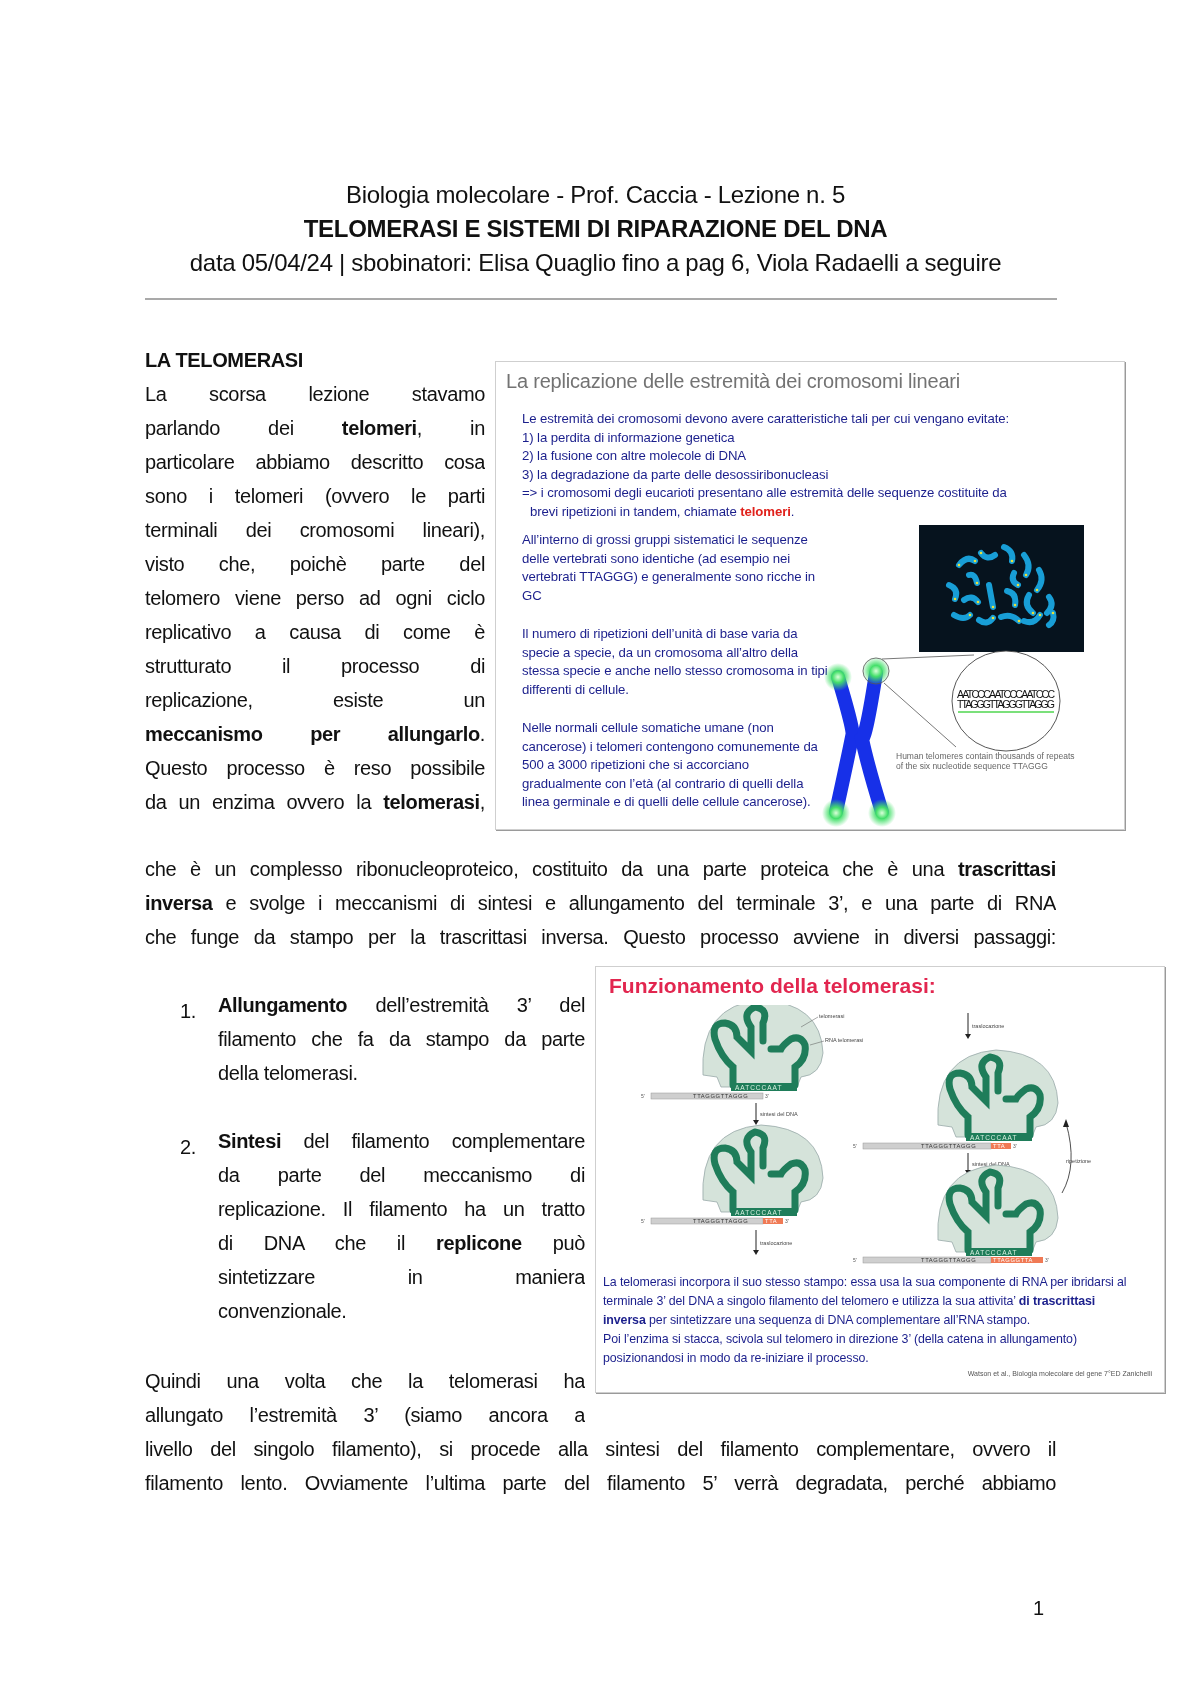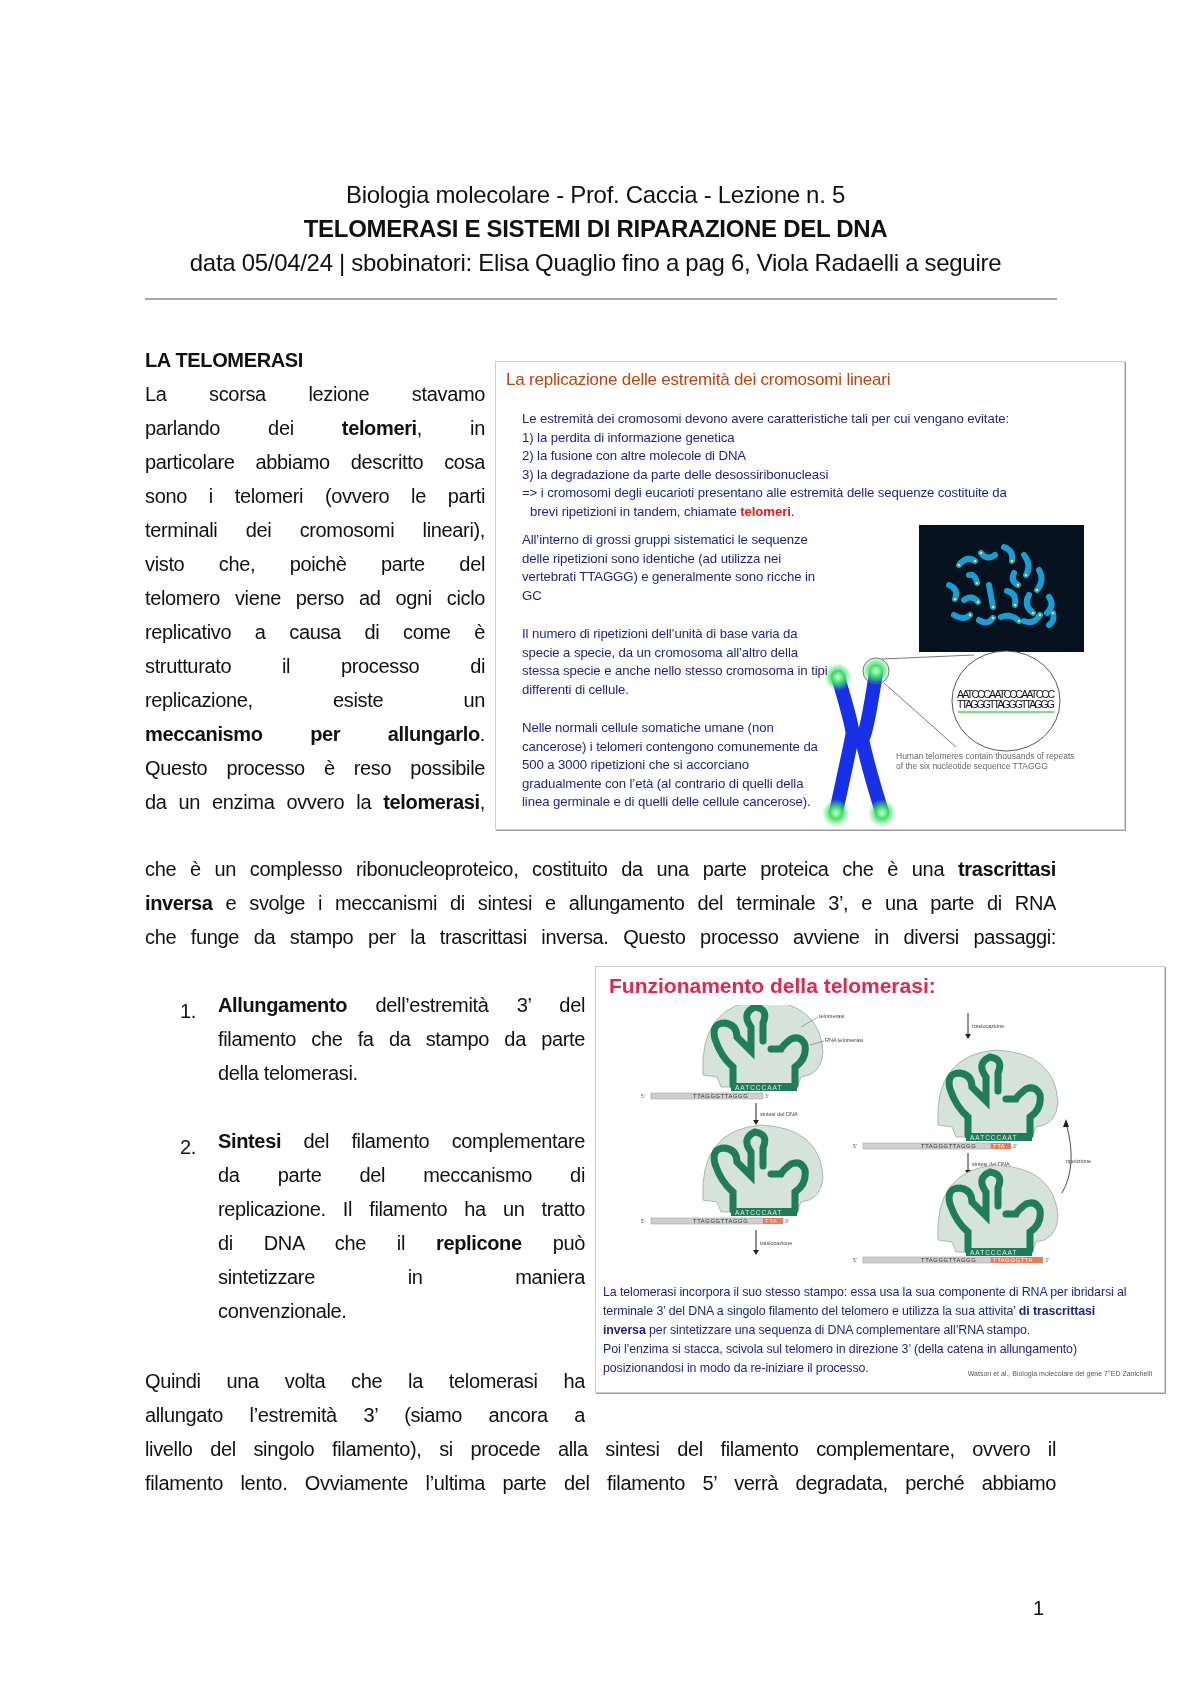--- a/index.html
+++ b/index.html
@@ -5,21 +5,21 @@
   html, body { margin:0; padding:0; background:#fff; }
   body { width:1191px; height:1683px; position:relative; overflow:hidden;
          font-family:"Liberation Sans", sans-serif; color:#111; }
   .abs { position:absolute; }
   .hdr { left:0; width:1191px; text-align:center; font-size:24px; letter-spacing:-0.3px; }
   .rule { left:145px; width:912px; top:298px; height:2px; background:#a9a9a9; }
   .para { font-size:20px; line-height:34px; letter-spacing:-0.35px; }
   .line { display:block; height:34px; white-space:nowrap; }
   .jl { text-align:justify; text-align-last:justify; white-space:normal; overflow:hidden; }
   .fig { background:#fff; border:1px solid #cfcfcf; box-shadow:1px 1px 0 #9a9a9a; overflow:hidden; }
-  .fig1-title { color:#c2410c; font-size:17px; letter-spacing:-0.2px; white-space:nowrap; }
+  .fig1-title { color:#737373; font-size:20px; letter-spacing:-0.2px; white-space:nowrap; }
   .fig1-text { color:#1b1f8c; font-size:13.2px; line-height:18.6px; white-space:nowrap; letter-spacing:-0.1px; }
   .fig1-text .red { color:#e0211b; font-weight:bold; }
   .fig2-title { color:#e2264f; font-size:21px; font-weight:bold; white-space:nowrap; }
   .fig2-text { color:#1b1f8c; font-size:12.4px; line-height:19px; white-space:nowrap; letter-spacing:-0.1px; }
   .tiny { font-size:6.5px; color:#555; white-space:nowrap; }
   .credit { font-size:7px; color:#555; white-space:nowrap; }
   .photo { background:#06131e; }
   .pagenum { font-size:20px; }
   .list-num { font-size:20px; }
 </style>
@@ -54,21 +54,21 @@
   <div class="abs fig1-text" id="fig1top" style="left:26px;top:48px;">
       <span class="line" style="height: 18.6px;">Le estremità dei cromosomi devono avere caratteristiche tali per cui vengano evitate:</span>
       <span class="line" style="height: 18.6px;">1) la perdita di informazione genetica</span>
       <span class="line" style="height: 18.6px;">2) la fusione con altre molecole di DNA</span>
       <span class="line" style="height: 18.6px;">3) la degradazione da parte delle desossiribonucleasi</span>
       <span class="line" style="height: 18.6px;">=&gt; i cromosomi degli eucarioti presentano alle estremità delle sequenze costituite da</span>
       <span class="line" style="height: 18.6px; margin-left: 8px;">brevi ripetizioni in tandem, chiamate <span class="red">telomeri</span>.</span>
     </div>
   <div class="abs fig1-text" id="fig1b2" style="left:26px;top:169px;">
       <span class="line" style="height: 18.6px;">All’interno di grossi gruppi sistematici le sequenze</span>
-      <span class="line" style="height: 18.6px;">delle ripetizioni sono identiche  (ad utilizza nei</span>
+      <span class="line" style="height: 18.6px;">delle vertebrati sono identiche  (ad esempio nei</span>
       <span class="line" style="height: 18.6px;">vertebrati TTAGGG) e generalmente sono ricche in</span>
       <span class="line" style="height: 18.6px;">GC</span>
     </div>
   <div class="abs fig1-text" id="fig1b3" style="left:26px;top:263px;">
       <span class="line" style="height: 18.6px;">Il numero di ripetizioni dell’unità di base varia da</span>
       <span class="line" style="height: 18.6px;">specie a specie, da un cromosoma all’altro della</span>
       <span class="line" style="height: 18.6px;">stessa specie e anche nello stesso cromosoma in tipi</span>
       <span class="line" style="height: 18.6px;">differenti di cellule.</span>
     </div>
   <div class="abs fig1-text" id="fig1b4" style="left:26px;top:357px;">
@@ -232,21 +232,21 @@
       <text x="257" y="257" font-size="5" fill="#555">5'</text>
       <rect x="267" y="252" width="128" height="6" fill="#cfcfcf" stroke="#999" stroke-width="0.5"></rect>
       <text x="325" y="257.3" font-size="5.8" fill="#333" letter-spacing="0.6">TTAGGGTTAGGG</text>
       <rect x="395" y="252" width="52" height="6" fill="#f07a55"></rect>
       <text x="397" y="257.3" font-size="5.8" fill="#fff" letter-spacing="0.6">TTAGGGTTA</text>
       <text x="449" y="257" font-size="5" fill="#555">3'</text>
       <path d="M466 188 Q482 160 470 118" fill="none" stroke="#222" stroke-width="0.8"></path>
       <path d="M467 122 L470 114 L473 122 Z" fill="#222"></path>
       <text x="470" y="158" font-size="5.5" fill="#444">ripetizione</text>
     </svg>
-  <div class="abs fig2-text" id="fig2cap" style="left:7px;top:306px;margin-top:10px;">
+  <div class="abs fig2-text" id="fig2cap" style="left:7px;top:306px;">
       <span class="line" style="height: 19px;">La telomerasi incorpora il suo stesso stampo: essa usa la sua componente di RNA per ibridarsi al</span>
       <span class="line" style="height: 19px;">terminale 3’ del DNA a singolo filamento del telomero e utilizza la sua attivita’ <b>di trascrittasi</b></span>
       <span class="line" style="height: 19px;"><b>inversa</b> per sintetizzare una sequenza di DNA complementare all’RNA stampo.</span>
       <span class="line" style="height: 19px;">Poi l’enzima si stacca, scivola sul telomero in direzione 3’ (della catena in allungamento)</span>
       <span class="line" style="height: 19px;">posizionandosi in modo da re-iniziare il processo.</span>
     </div>
   <div class="abs credit" style="right:12px;top:403px;">Watson et al., Biologia molecolare del gene 7°ED  Zanichelli</div>
 </div>
 
 <div class="abs para" id="closingNarrow" style="left:145px;top:1364px;width:440px;">

